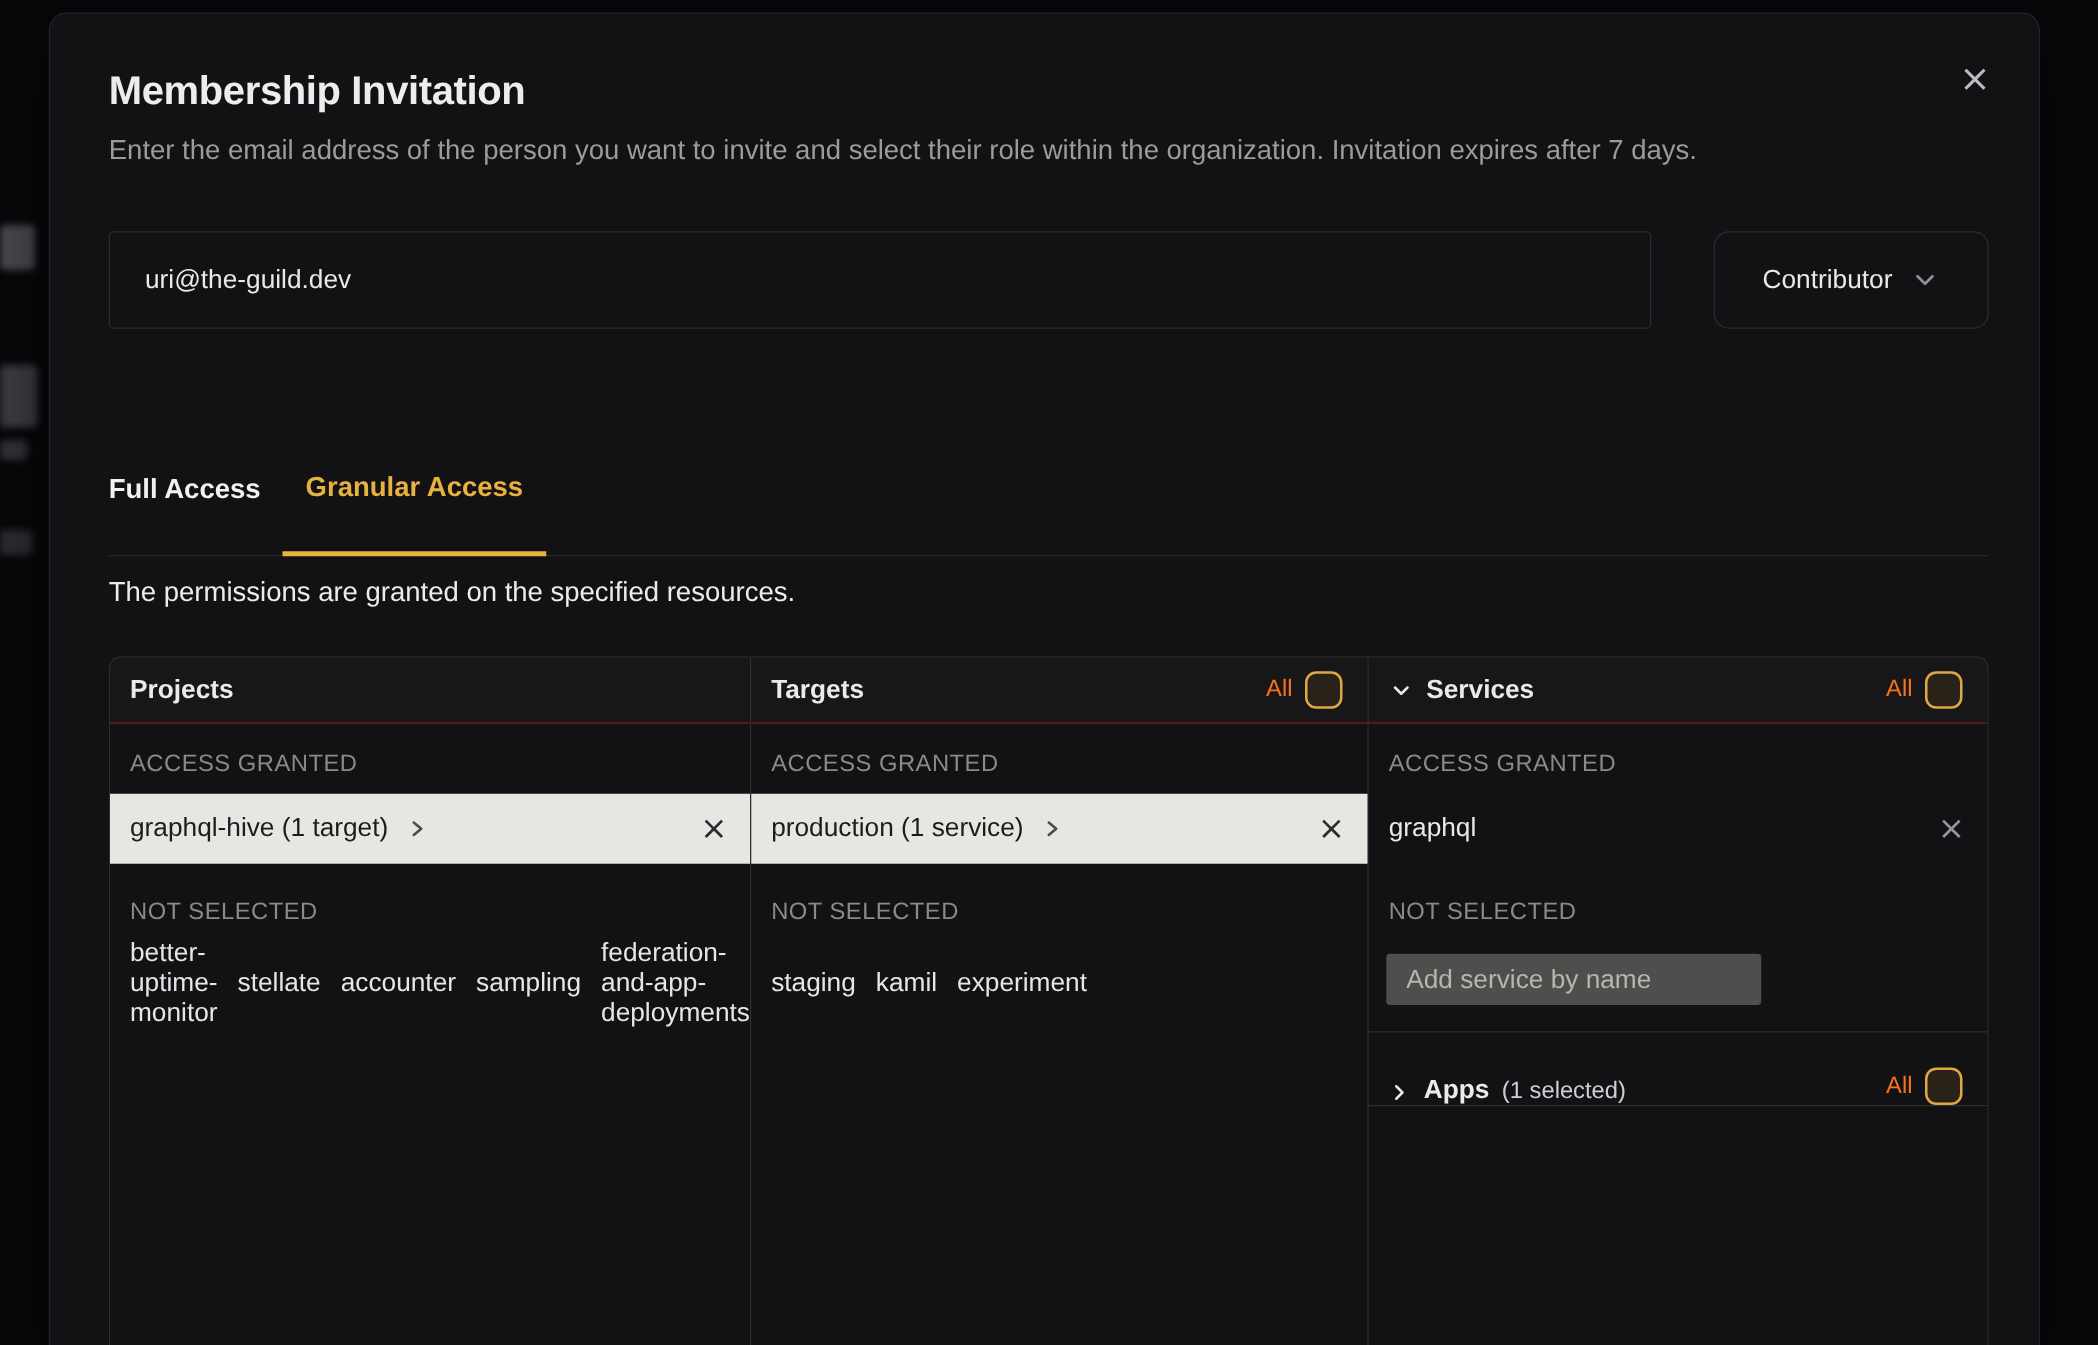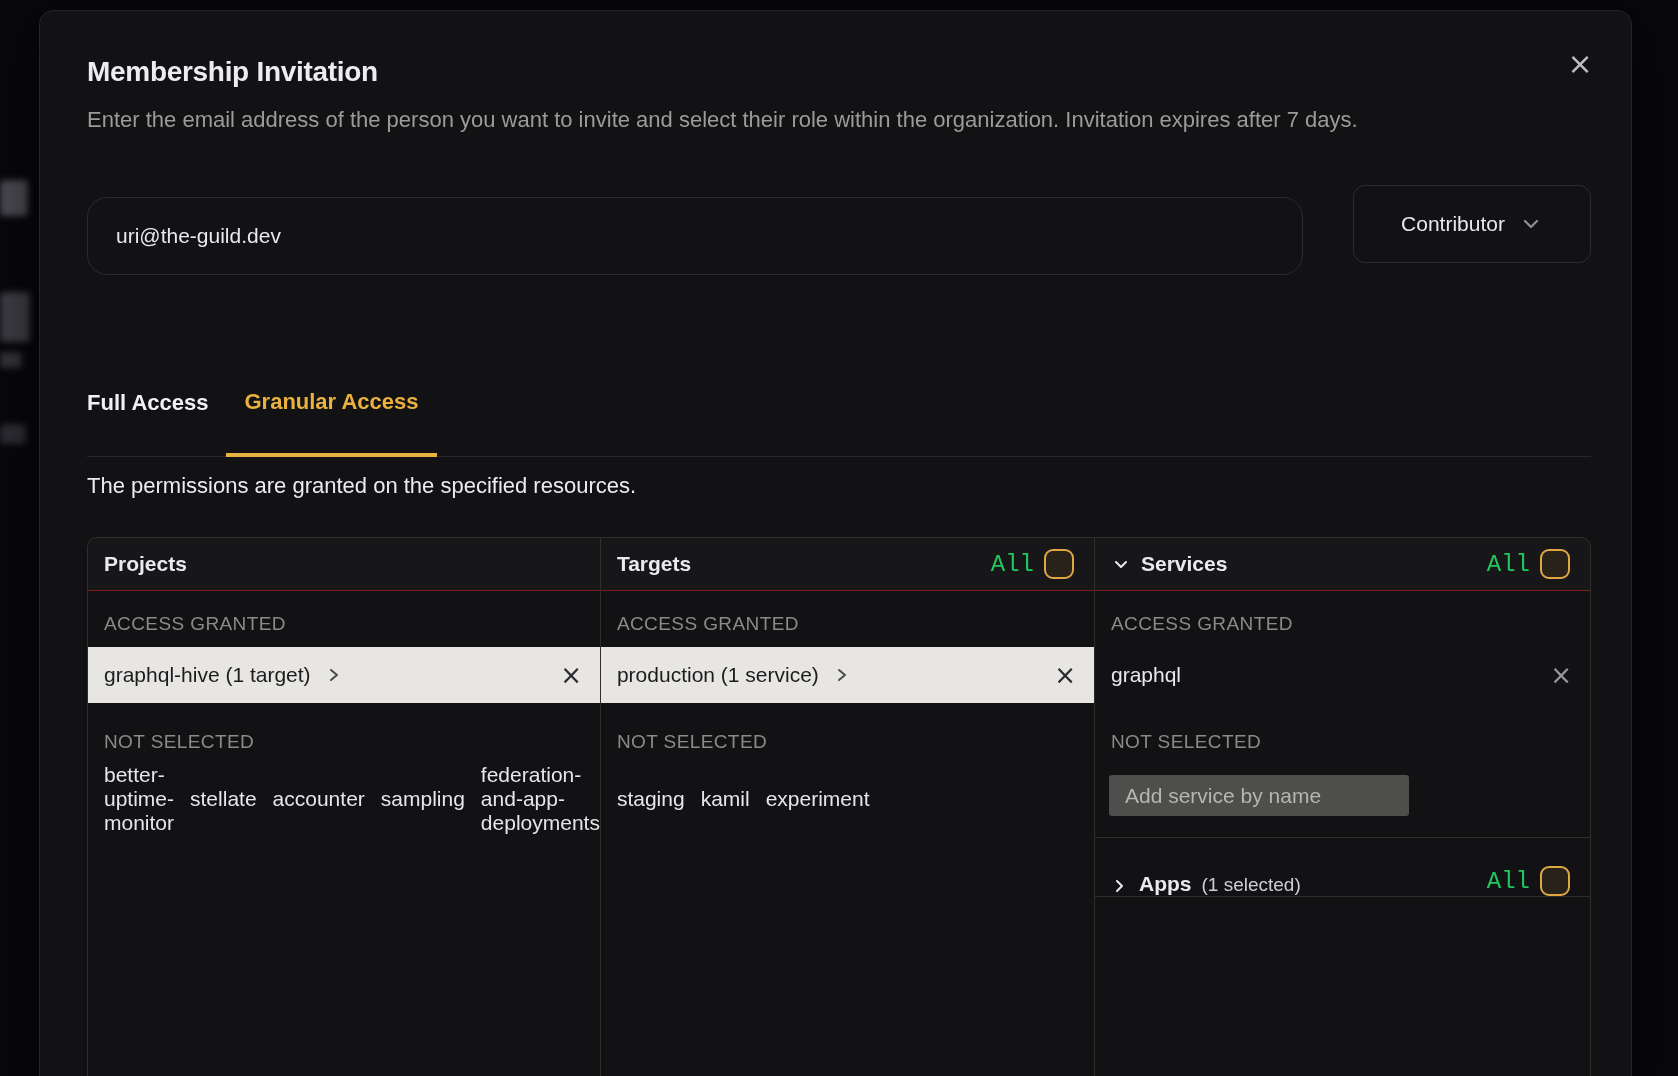--- a/index.html
+++ b/index.html
@@ -23,32 +23,31 @@
     box-shadow:0 10px 60px rgba(0,0,0,.65);
   }
   .modal-inner { padding:44px 40px 0 47px; position:relative; height:100%; }
 
   .close-btn {
     position:absolute; top:36px; right:34px; width:34px; height:34px;
     background:none; border:none; color:#bcbcc1; font-size:30px; line-height:34px;
     cursor:pointer; font-family:"DejaVu Sans", sans-serif;
   }
 
-  .title { font-size:28px; font-weight:700; color:#ededf0; letter-spacing:-0.3px; line-height:34px; }
+  .title { font-size:32px; font-weight:700; color:#ededf0; letter-spacing:-0.3px; line-height:34px; }
   .description { margin-top:12px; font-size:22px; line-height:38px; color:#9d9b97; max-width:1506px; }
 
   .form-row { display:flex; gap:50px; margin-top:46px; }
   .email-input {
-    flex:1; height:78px; background:transparent; border:1px solid #2c2c31; border-radius:20px;
+    flex:1; height:78px; background:transparent; border:1px solid #2c2c31; border-radius:4px;
     color:#e9e9eb; font-size:21px; padding:0 28px; outline:none;
     font-family:"Liberation Sans", sans-serif;
-    margin-top:12px;
   }
   .role-btn {
-    width:238px; height:78px; background:transparent; border:1px solid #2c2c31; border-radius:12px;
+    width:220px; height:78px; background:transparent; border:1px solid #2c2c31; border-radius:12px;
     display:flex; align-items:center; justify-content:center; gap:14px;
     color:#e9e9eb; font-size:21px; cursor:pointer; font-family:"Liberation Sans", sans-serif;
   }
 
   .tabs { margin-top:114px; display:flex; gap:18px; border-bottom:1px solid #29292d; }
   .tab {
     background:none; border:none; font-size:22px; font-weight:700; color:#f1f1f3;
     padding:0 0 40px 0; line-height:26px; cursor:pointer; font-family:"Liberation Sans", sans-serif;
   }
   .tab.active {
@@ -66,21 +65,21 @@
   .col { border-right:1px solid #302e2b; display:flex; flex-direction:column; }
   .col:last-child { border-right:none; }
 
   .col-header {
     height:53px; flex:0 0 53px; display:flex; align-items:center;
     padding:0 20px 0 16px; gap:10px;
     background:rgba(255,255,255,0.022); border-bottom:1px solid #7f1d1d;
     font-size:21px; font-weight:700; color:#eaeaec;
   }
   .all-group { margin-left:auto; display:flex; align-items:center; gap:10px; cursor:pointer; }
-  .all-label { font-size:24px; font-weight:400; color:#22c55e;font-family:Liberation Mono, monospace; }
+  .all-label { font-size:19px; font-weight:400; color:#f97316; }
   .checkbox {
     width:30px; height:30px; border:2px solid #e0a843; border-radius:9px;
     background:#282218; display:inline-block;
   }
 
   .section-label {
     margin:14px 0 0 16px; height:38px; display:flex; align-items:center;
     font-size:19px; letter-spacing:0.4px; color:#8b8a85;
   }
   .section-label.ns { margin-top:20px; }

